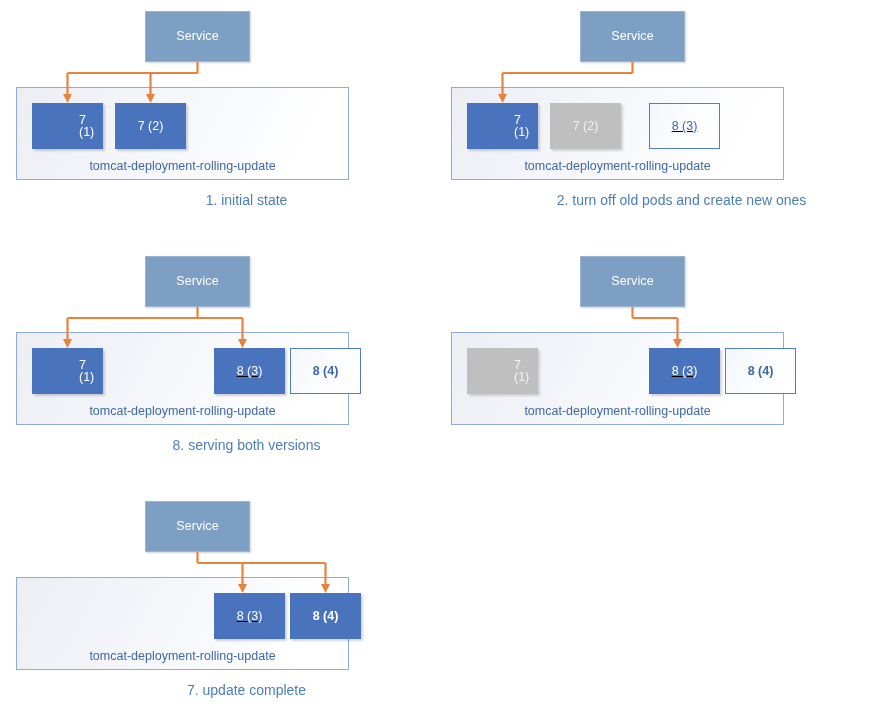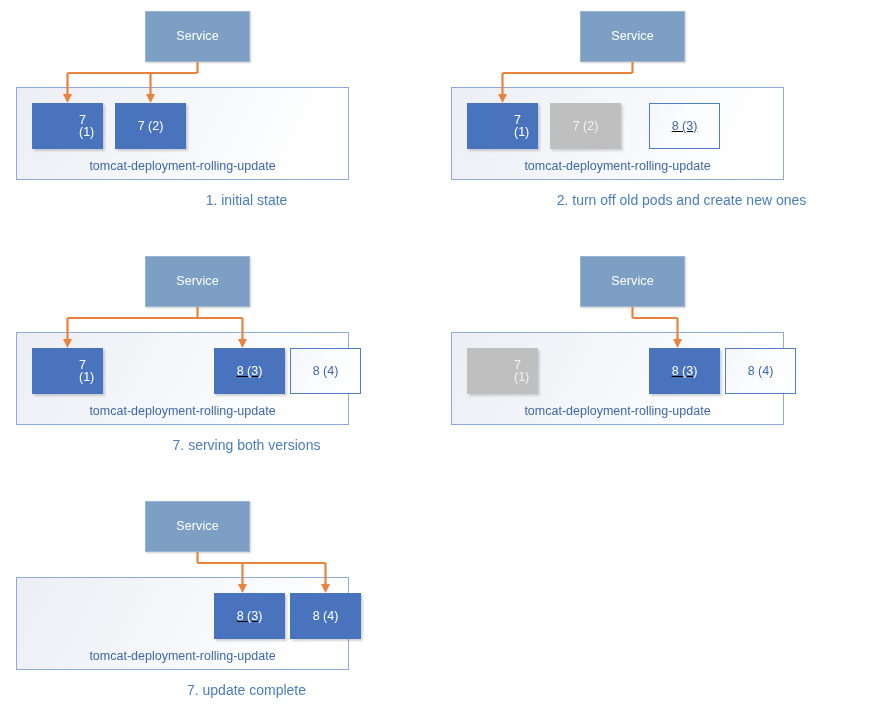--- a/index.html
+++ b/index.html
@@ -87,21 +87,21 @@
     width: 71px;
     height: 46px;
     box-sizing: border-box;
     display: flex;
     align-items: center;
     justify-content: center;
   }
   .pod-slot-1 { left: 32px; padding-left: 46px; }
   .pod-slot-2 { left: 115px; }
   .pod-slot-3 { left: 214px; text-decoration: underline; }
-  .pod-slot-4 { left: 290px; }
+  .pod-slot-4 { left: 290px; font-weight: bold; }
 
   .pod-label {
     font-size: 12.5px;
     line-height: 1;
   }
 
   
   .pod.state-active {
     background: #4a73bd;
     border: 1px solid #4a73bd;
@@ -222,21 +222,21 @@
         <span class="pod-label">8 (4)</span>
       </div>
       <svg class="connector" viewBox="0 0 435 240" width="435" height="240">
         <path d="M 197.5 62 L 197.5 73"></path>
         <path d="M 67.5 73 L 242.5 73"></path>
         <path d="M 67.5 73 L 67.5 94"></path>
         <polygon points="63,94 72,94 67.5,103"></polygon>
         <path d="M 242.5 73 L 242.5 94"></path>
         <polygon points="238,94 247,94 242.5,103"></polygon>
       </svg>
-      <div class="caption">7. serving both versions</div>
+      <div class="caption">8. serving both versions</div>
     </div>
     <div class="panel panel-r1 panel-c1">
       <div class="service-box">
         <span class="service-label">Service</span>
       </div>
       <div class="deployment-box">
         <div class="deployment-label">tomcat-deployment-rolling-update</div>
       </div>
       <div class="pod pod-slot-1 state-terminating">
         <span class="pod-label">7 (1)</span>

